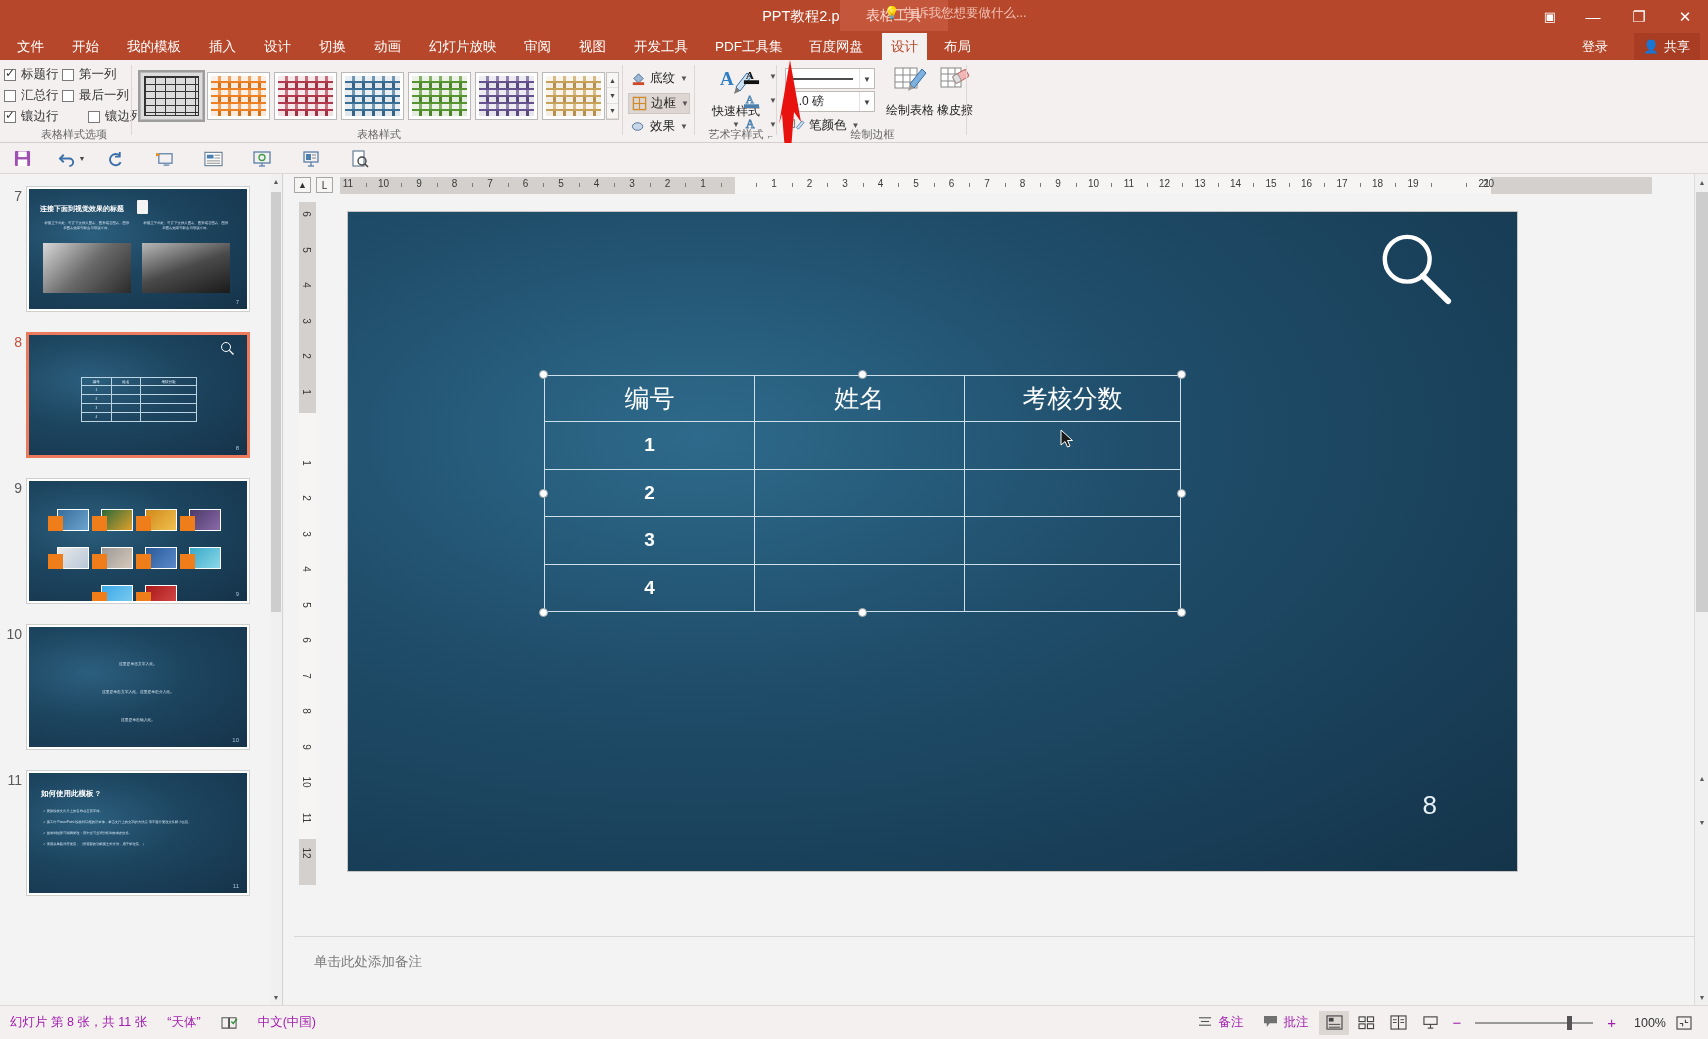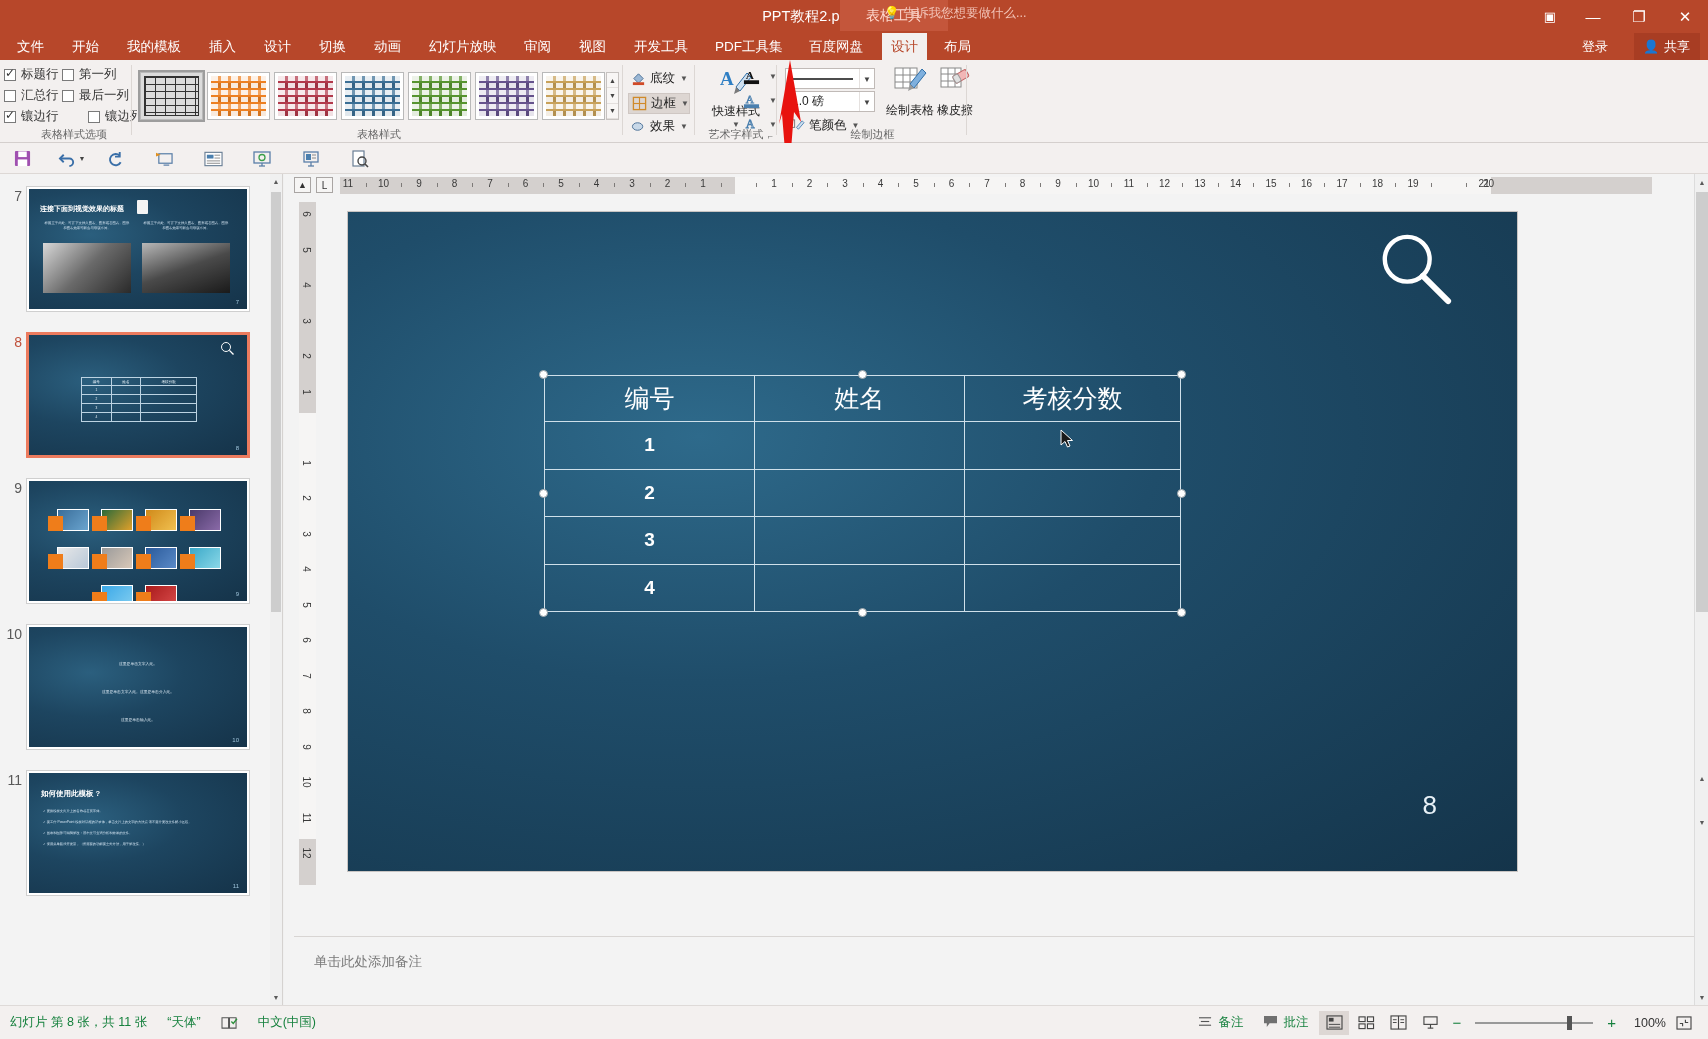--- a/index.html
+++ b/index.html
@@ -269,21 +269,21 @@
     position: absolute; left: 1px; width: 10px; background: #cdcdcd;
   }
 
   
   .statusbar {
     position: absolute; left: 0; bottom: 0; width: 1708px; height: 34px;
     background: #f3f0ef; border-top: 1px solid #dedad8;
     display: flex; align-items: center;
   }
   .sb-item {
-    font-size: 12.5px; color: #15803d; padding: 0 10px; white-space: nowrap;
+    font-size: 12.5px; color: #a21caf; padding: 0 10px; white-space: nowrap;
     display: flex; align-items: center; height: 24px;
   }
   .sb-right { position: absolute; right: 6px; display: flex; align-items: center; }
   .viewbtn {
     width: 30px; height: 24px; display: flex; align-items: center;
     justify-content: center; margin: 0 1px;
   }
   .viewbtn.active { background: #ddd7d4; }
   .zoomslider {
     position: relative; width: 118px; height: 24px; display: flex; align-items: center;

